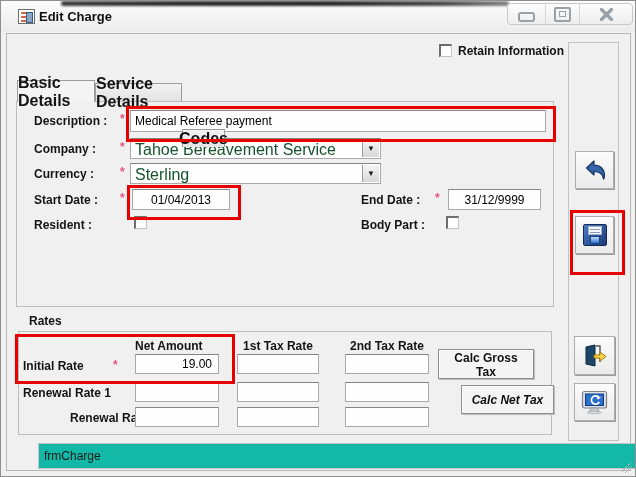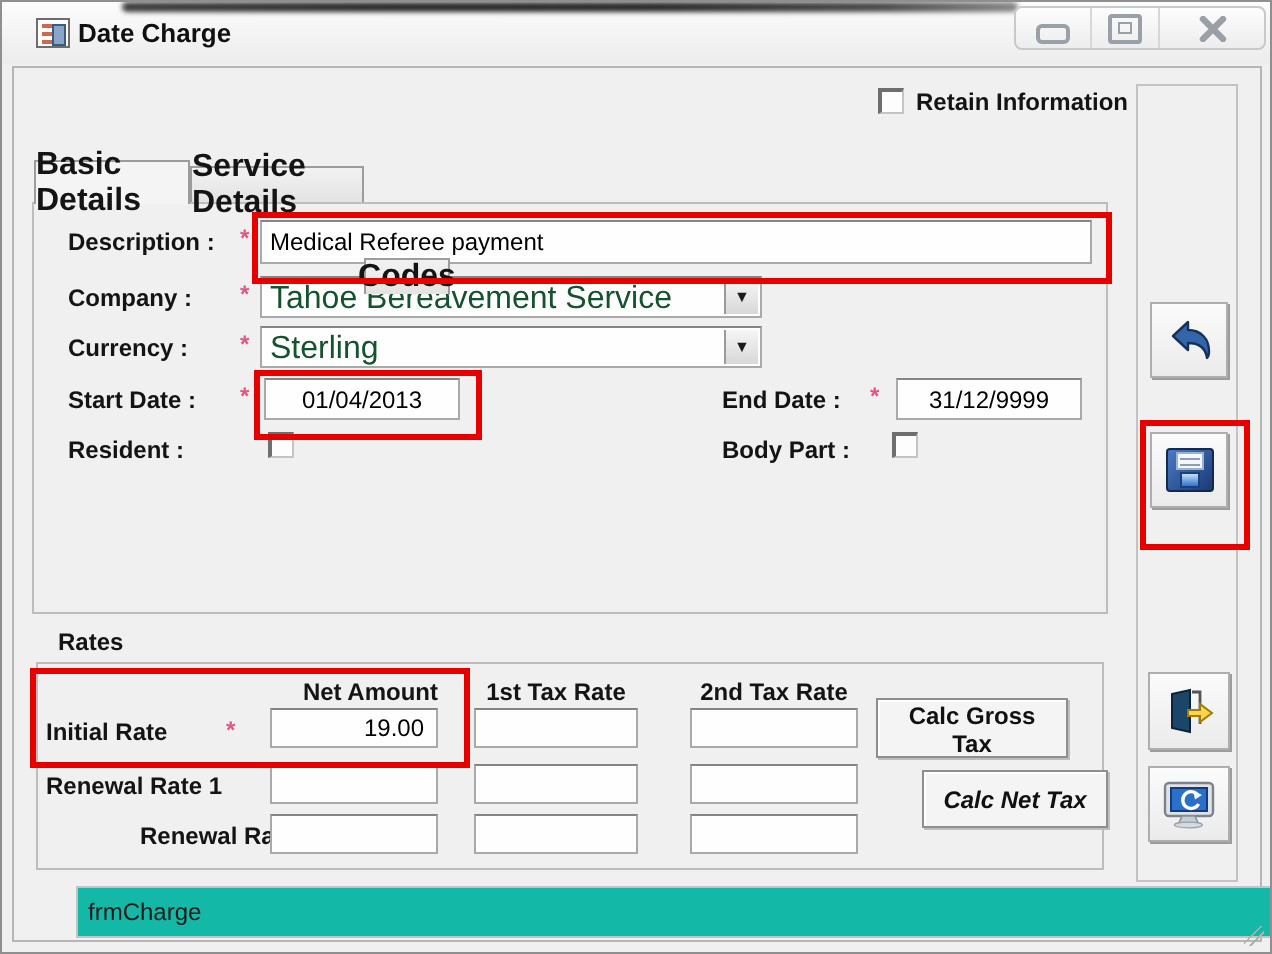--- a/index.html
+++ b/index.html
@@ -51,21 +51,21 @@
 <div class="window">
 
   <div class="titlebar">
     <div class="dark-strip"></div>
     <div class="form-ico">
       <div class="l1"></div>
         <div class="l2"></div>
         <div class="l3"></div>
         <div class="pane"></div>
     </div>
-    <div class="title-text">Date Charge</div>
+    <div class="title-text">Edit Charge</div>
     <div class="winctl">
       <div class="winbtn" style="width:38px;">
         <div class="glyph-min"></div>
       </div>
       <div class="winbtn" style="width:34px;">
         <div class="glyph-max">
             <div></div>
           </div>
       </div>
       <div class="winbtn" style="width:52px;">
@@ -115,21 +115,21 @@
 
   <div class="lbl" style="left:33px;top:217px;">Resident :</div>
   <div class="chk" style="left:133px;top:215px;"></div>
 
   <div class="lbl" style="left:360px;top:217px;">Body Part :</div>
   <div class="chk" style="left:445px;top:215px;"></div>
 
   <div class="lbl" style="left:16px;top:313px;padding-left:12px;">Rates</div>
   <div class="panelbox" style="left:17px;top:330px;width:534px;height:104px;"></div>
 
-  <div class="lbl" style="left:134px;top:338px;width:84px;text-align:right;">Net Amount</div>
+  <div class="lbl" style="left:134px;top:338px;width:84px;text-align:left;">Net Amount</div>
   <div class="lbl" style="left:236px;top:338px;width:82px;text-align:center;">1st Tax Rate</div>
   <div class="lbl" style="left:344px;top:338px;width:84px;text-align:center;">2nd Tax Rate</div>
 
   <div class="lbl" style="left:22px;top:358px;">Initial Rate</div>
   <span class="req" style="left:112px;top:357px;">*</span>
   <input class="tfield ta-right" style="left: 134px; top: 353px; width: 84px; height: 20px;" value="19.00">
   <input class="tfield" style="left: 236px; top: 353px; width: 82px; height: 20px;" value="">
   <input class="tfield" style="left: 344px; top: 353px; width: 84px; height: 20px;" value="">
 
   <div class="lbl" style="left:22px;top:385px;">Renewal Rate 1</div>

